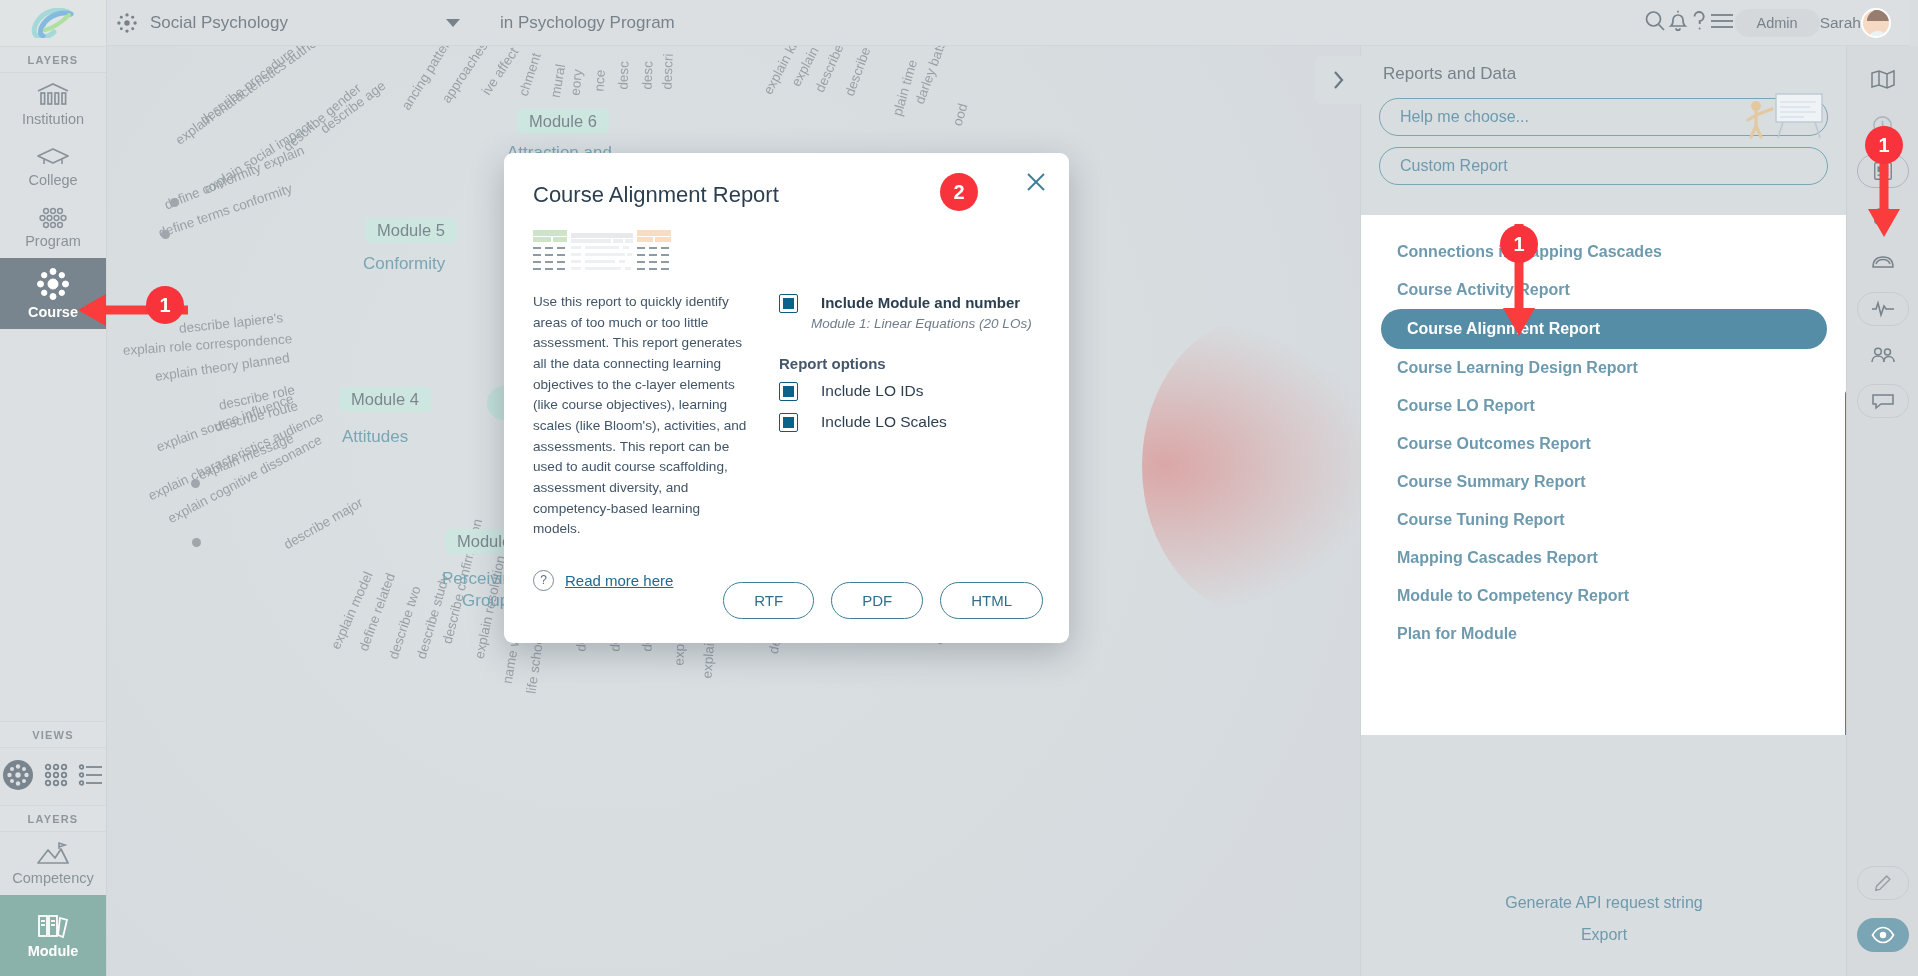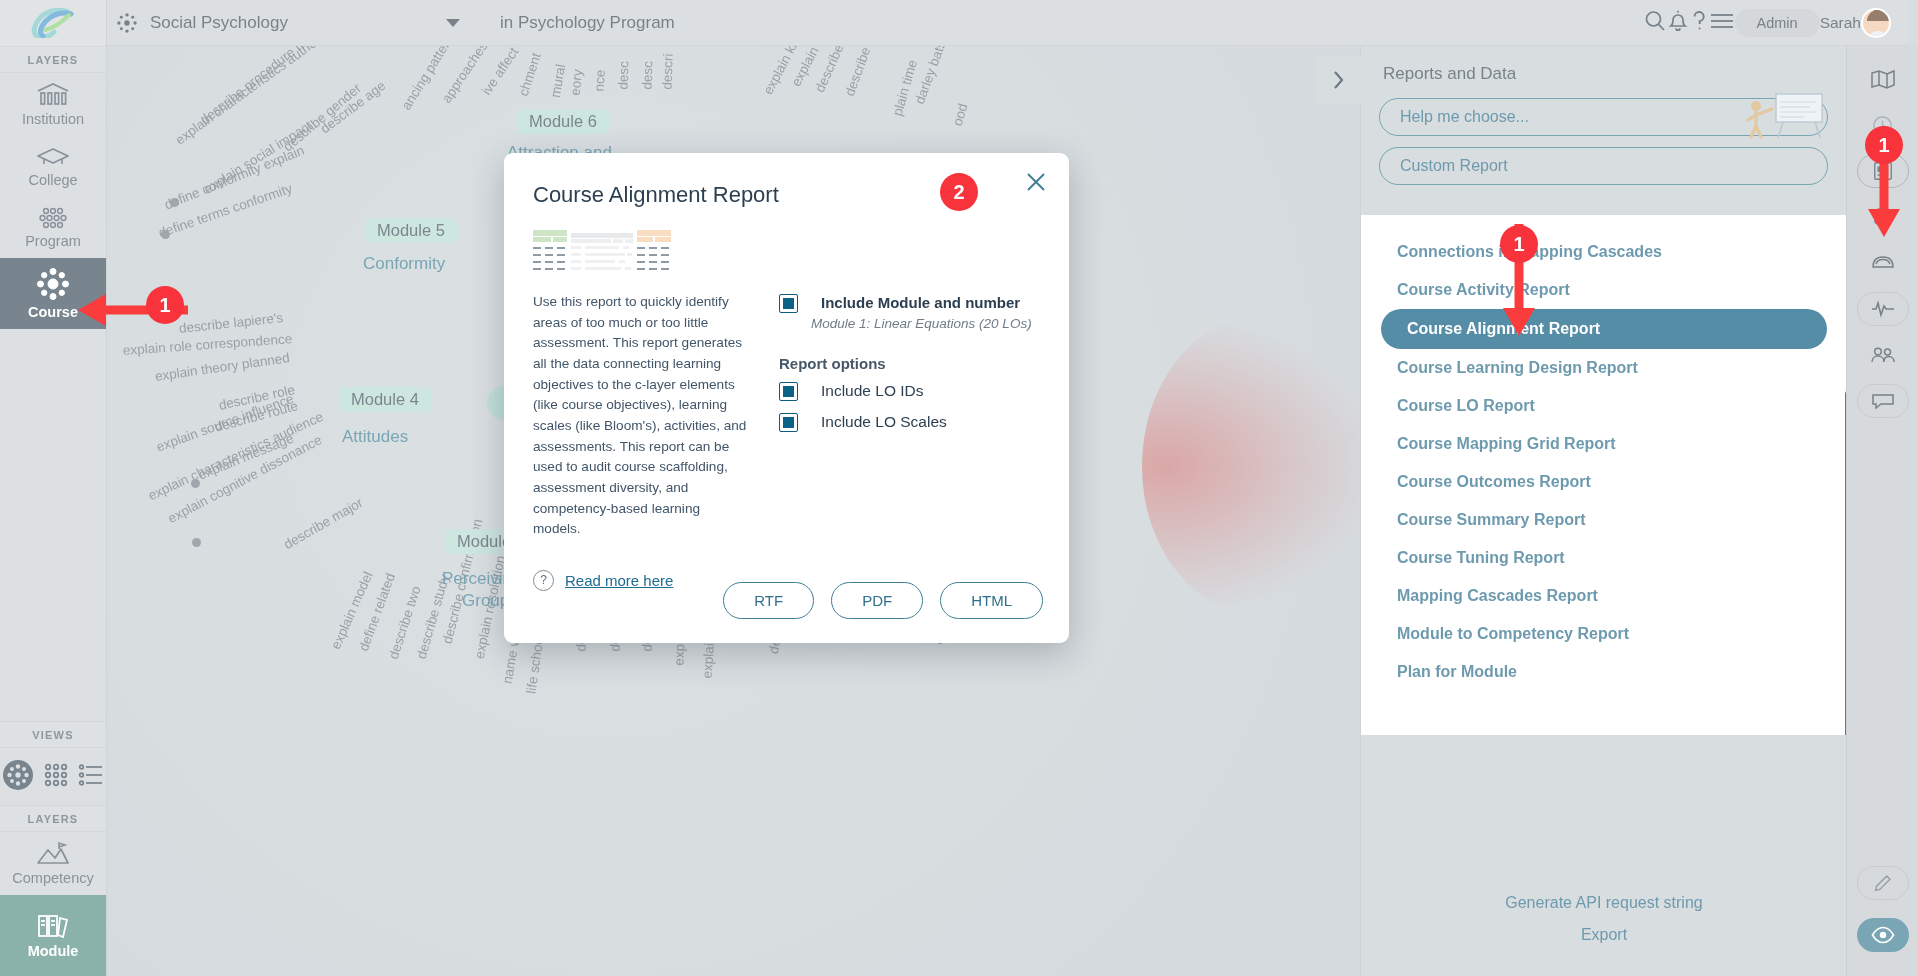--- a/index.html
+++ b/index.html
@@ -477,21 +477,20 @@
       <button class="pill-btn">Custom Report</button>
     </div>
 
     <div class="report-list">
       <div id="report-items">
           <div class="report-item">Connections in Mapping Cascades</div>
           <div class="report-item">Course Activity Report</div>
           <div class="report-item sel">Course Alignment Report</div>
           <div class="report-item">Course Learning Design Report</div>
           <div class="report-item">Course LO Report</div>
-          <div class="report-item">Course Mapping Grid Report</div>
           <div class="report-item">Course Outcomes Report</div>
           <div class="report-item">Course Summary Report</div>
           <div class="report-item">Course Tuning Report</div>
           <div class="report-item">Mapping Cascades Report</div>
           <div class="report-item">Module to Competency Report</div>
           <div class="report-item">Plan for Module</div>
         </div>
       <div class="panel-scroll"></div>
     </div>
 

